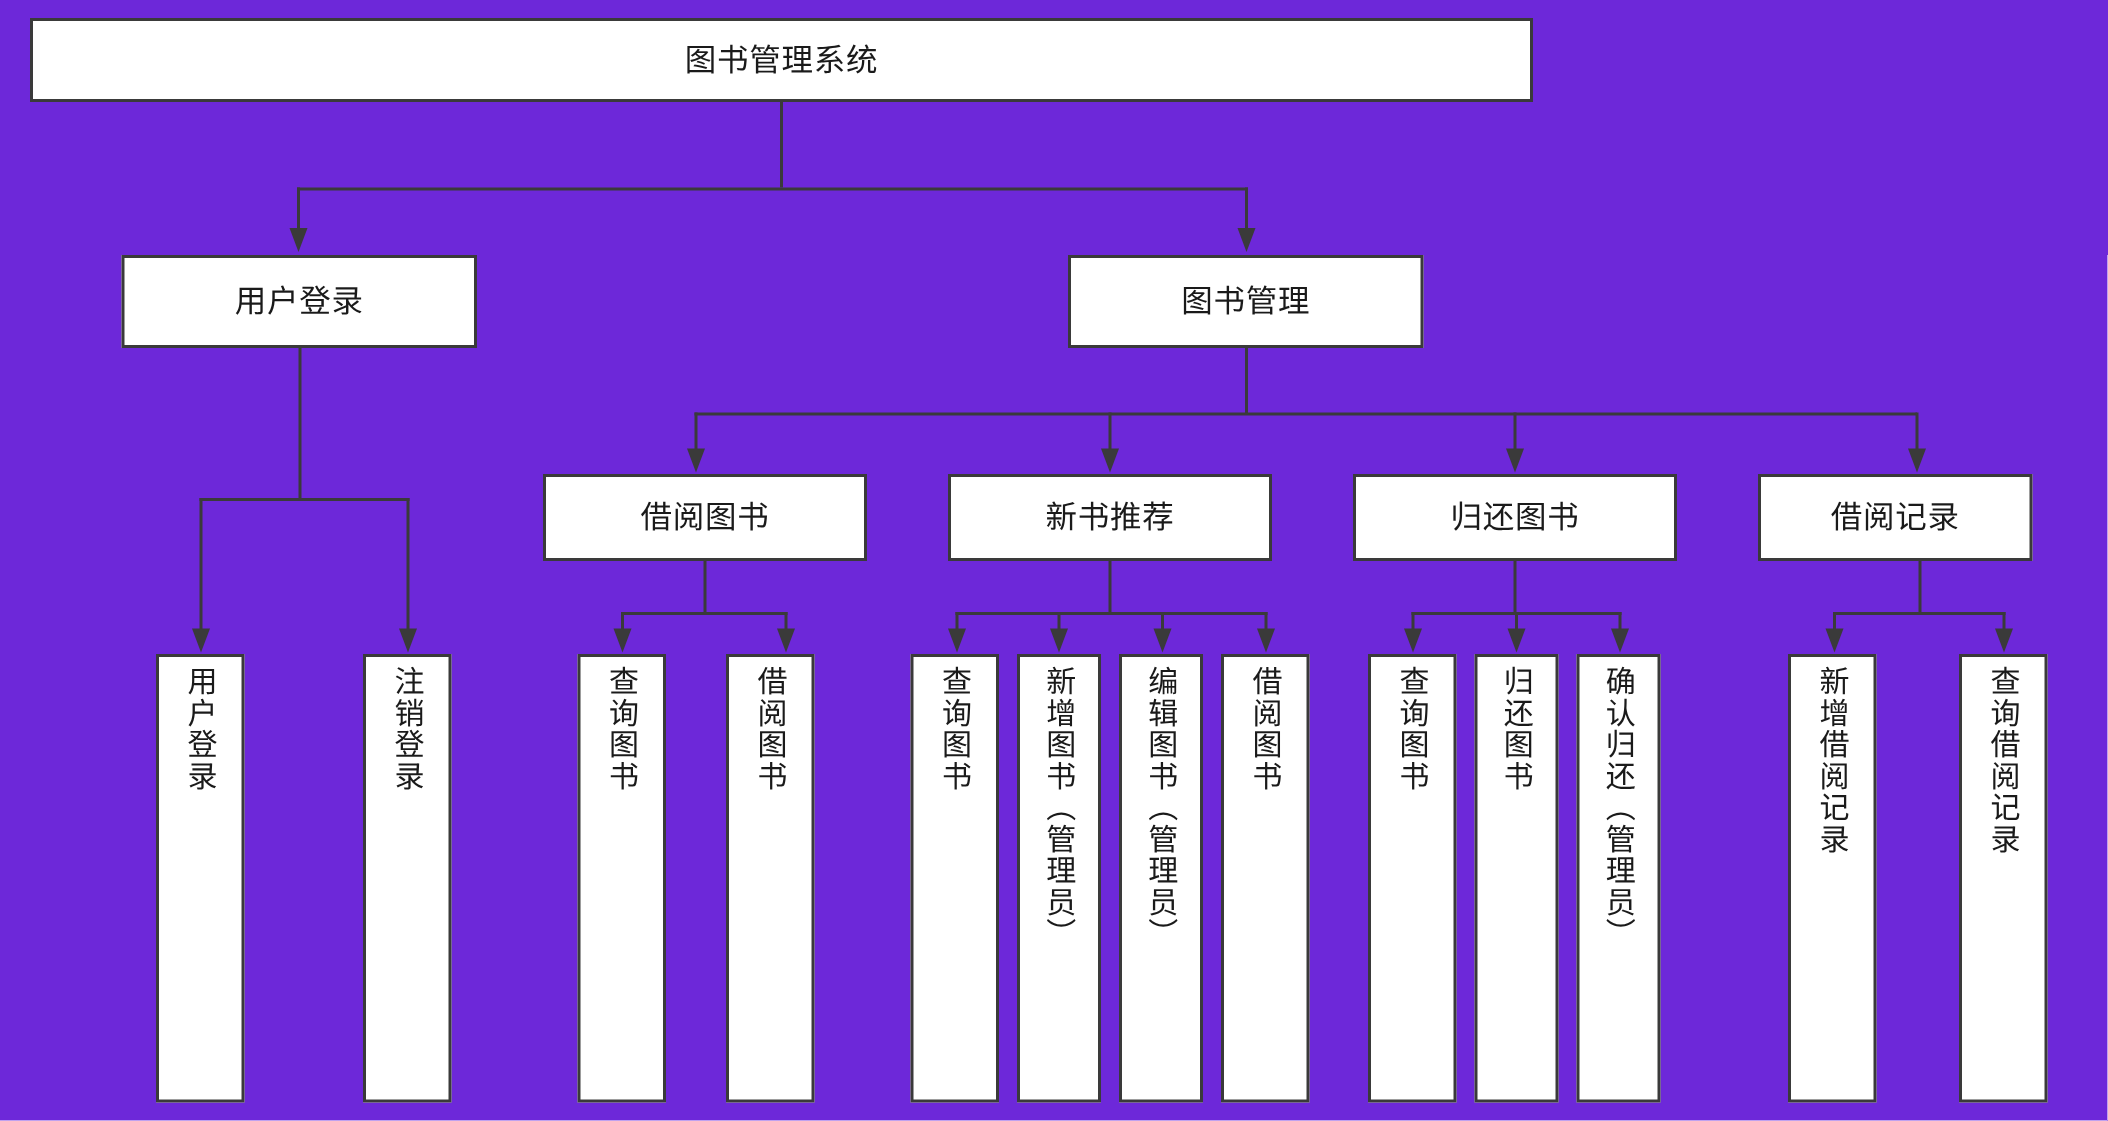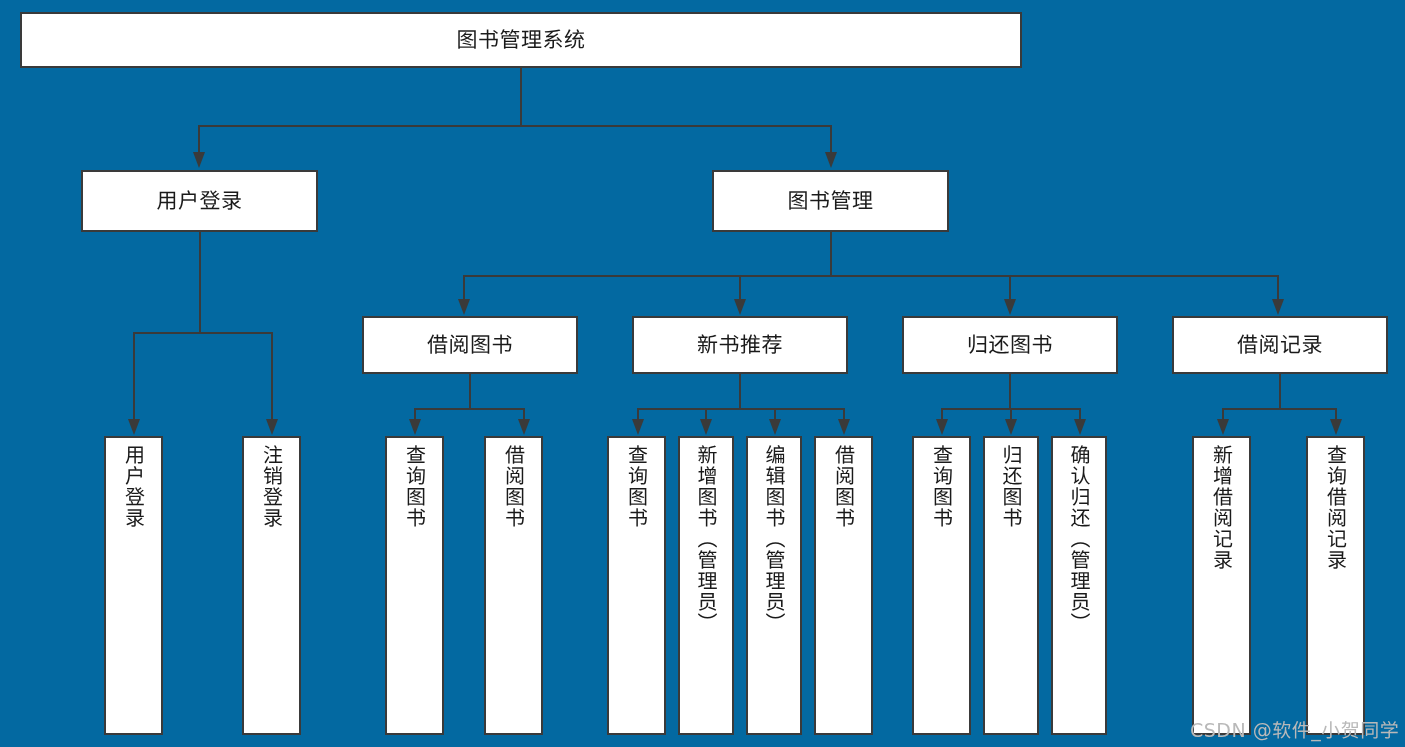--- a/index.html
+++ b/index.html
@@ -8,21 +8,21 @@
     padding: 0;
     background: #ffffff;
   }
   body {
     font-family: "DejaVu Sans", "Liberation Sans", sans-serif;
   }
   #canvas {
     position: relative;
     width: 1405px;
     height: 747px;
-    background: #0369a1;
+    background: #6d28d9;
     overflow: hidden;
   }
   
   .node {
     position: absolute;
     box-sizing: border-box;
     background: #ffffff;
     border: 2px solid #3a3a3a;
     display: flex;
     align-items: center;
@@ -125,21 +125,21 @@
 
   <div class="node level3" style="left:362px; top:316px; width:216px; height:58px;">
     <span class="label">借阅图书</span>
   </div>
   <div class="node level3" style="left:632px; top:316px; width:216px; height:58px;">
     <span class="label">新书推荐</span>
   </div>
   <div class="node level3" style="left:902px; top:316px; width:216px; height:58px;">
     <span class="label">归还图书</span>
   </div>
-  <div class="node level3" style="left:1172px; top:316px; width:216px; height:58px;">
+  <div class="node level3" style="left:1172px; top:316px; width:183px; height:58px;">
     <span class="label">借阅记录</span>
   </div>
 
   <div class="vline" style="left:469px; top:374px; width:2px; height:35px;"></div>
   <div class="hline" style="left:414px; top:408px; width:111px; height:2px;"></div>
   <div class="vline" style="left:414px; top:408px; width:2px; height:12px;"></div>
   <div class="arrow" style="left:409px; top:419px;"></div>
   <div class="vline" style="left:523px; top:408px; width:2px; height:12px;"></div>
   <div class="arrow" style="left:518px; top:419px;"></div>
 
@@ -207,15 +207,14 @@
     <span class="label">确认归还（管理员）</span>
   </div>
 
   <div class="node leaf" style="left:1192px; top:436px; width:59px; height:299px;">
     <span class="label">新增借阅记录</span>
   </div>
   <div class="node leaf" style="left:1306px; top:436px; width:59px; height:299px;">
     <span class="label">查询借阅记录</span>
   </div>
 
-  <div id="watermark" style="left:1190px; top:715px;">CSDN @软件_小贺同学</div>
 
 </div>
 
 </body></html>

